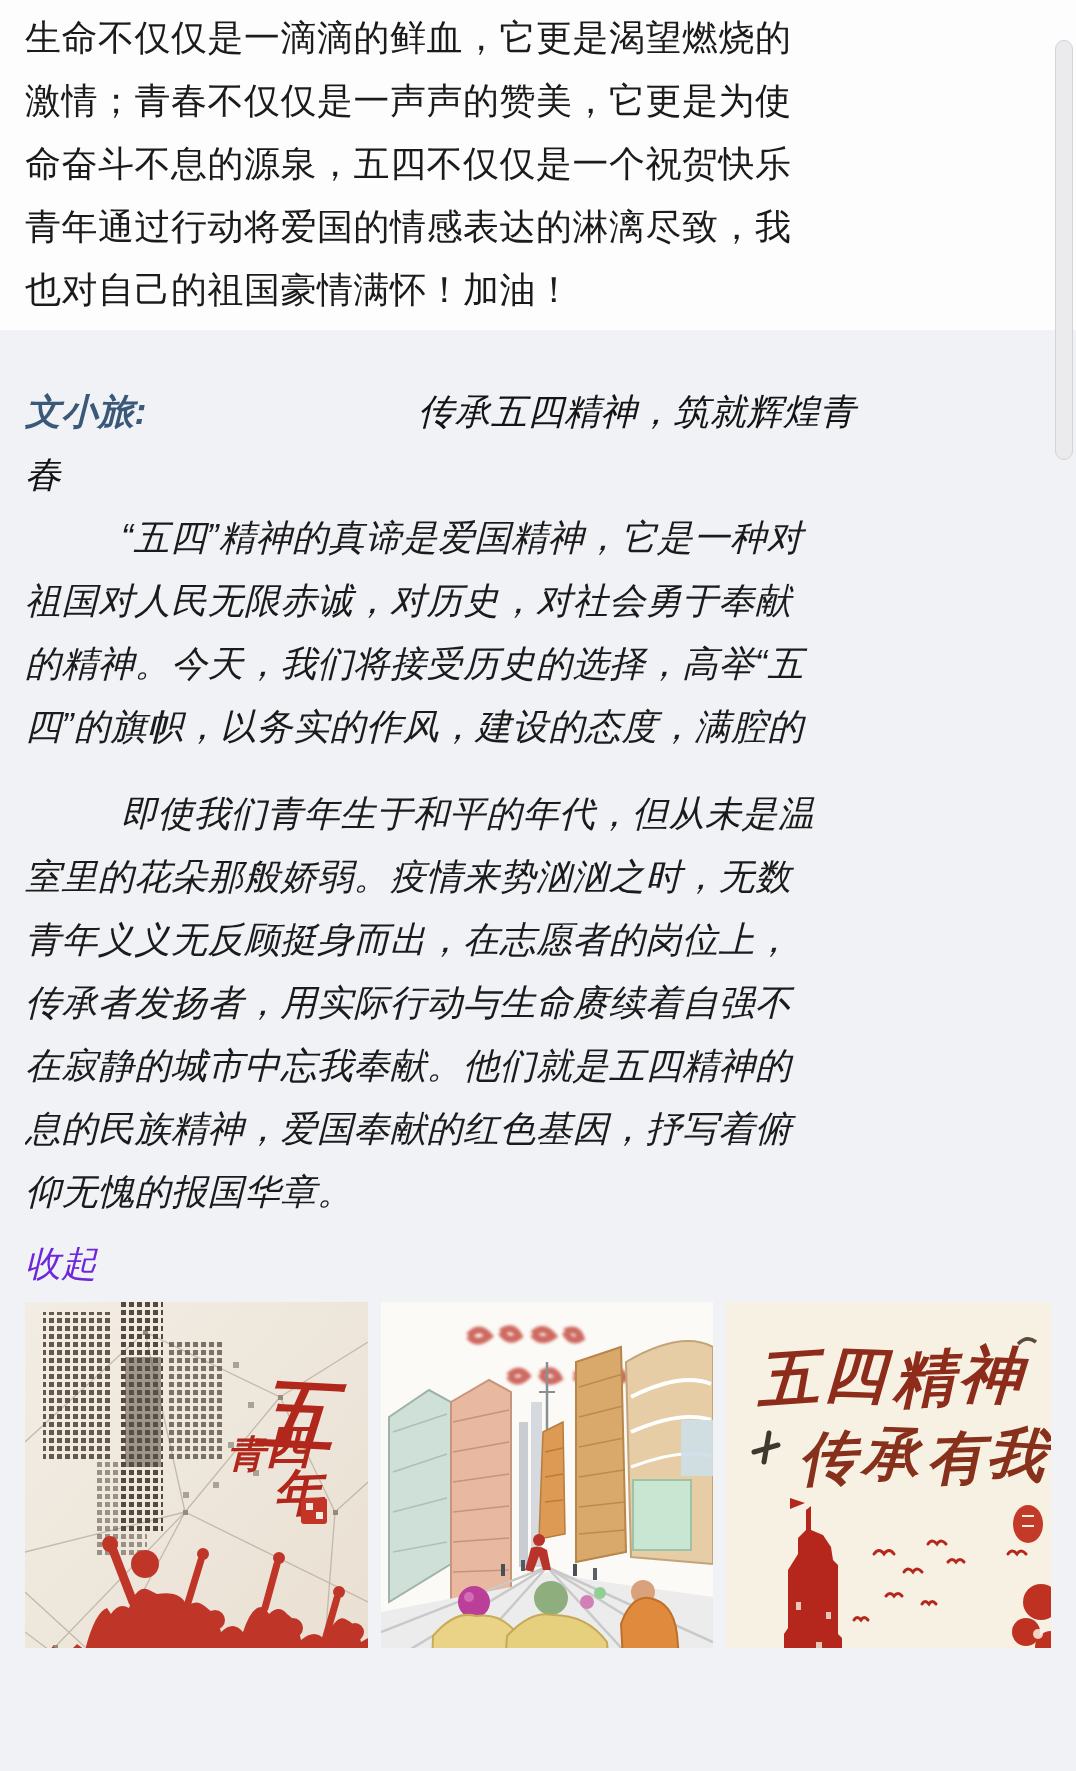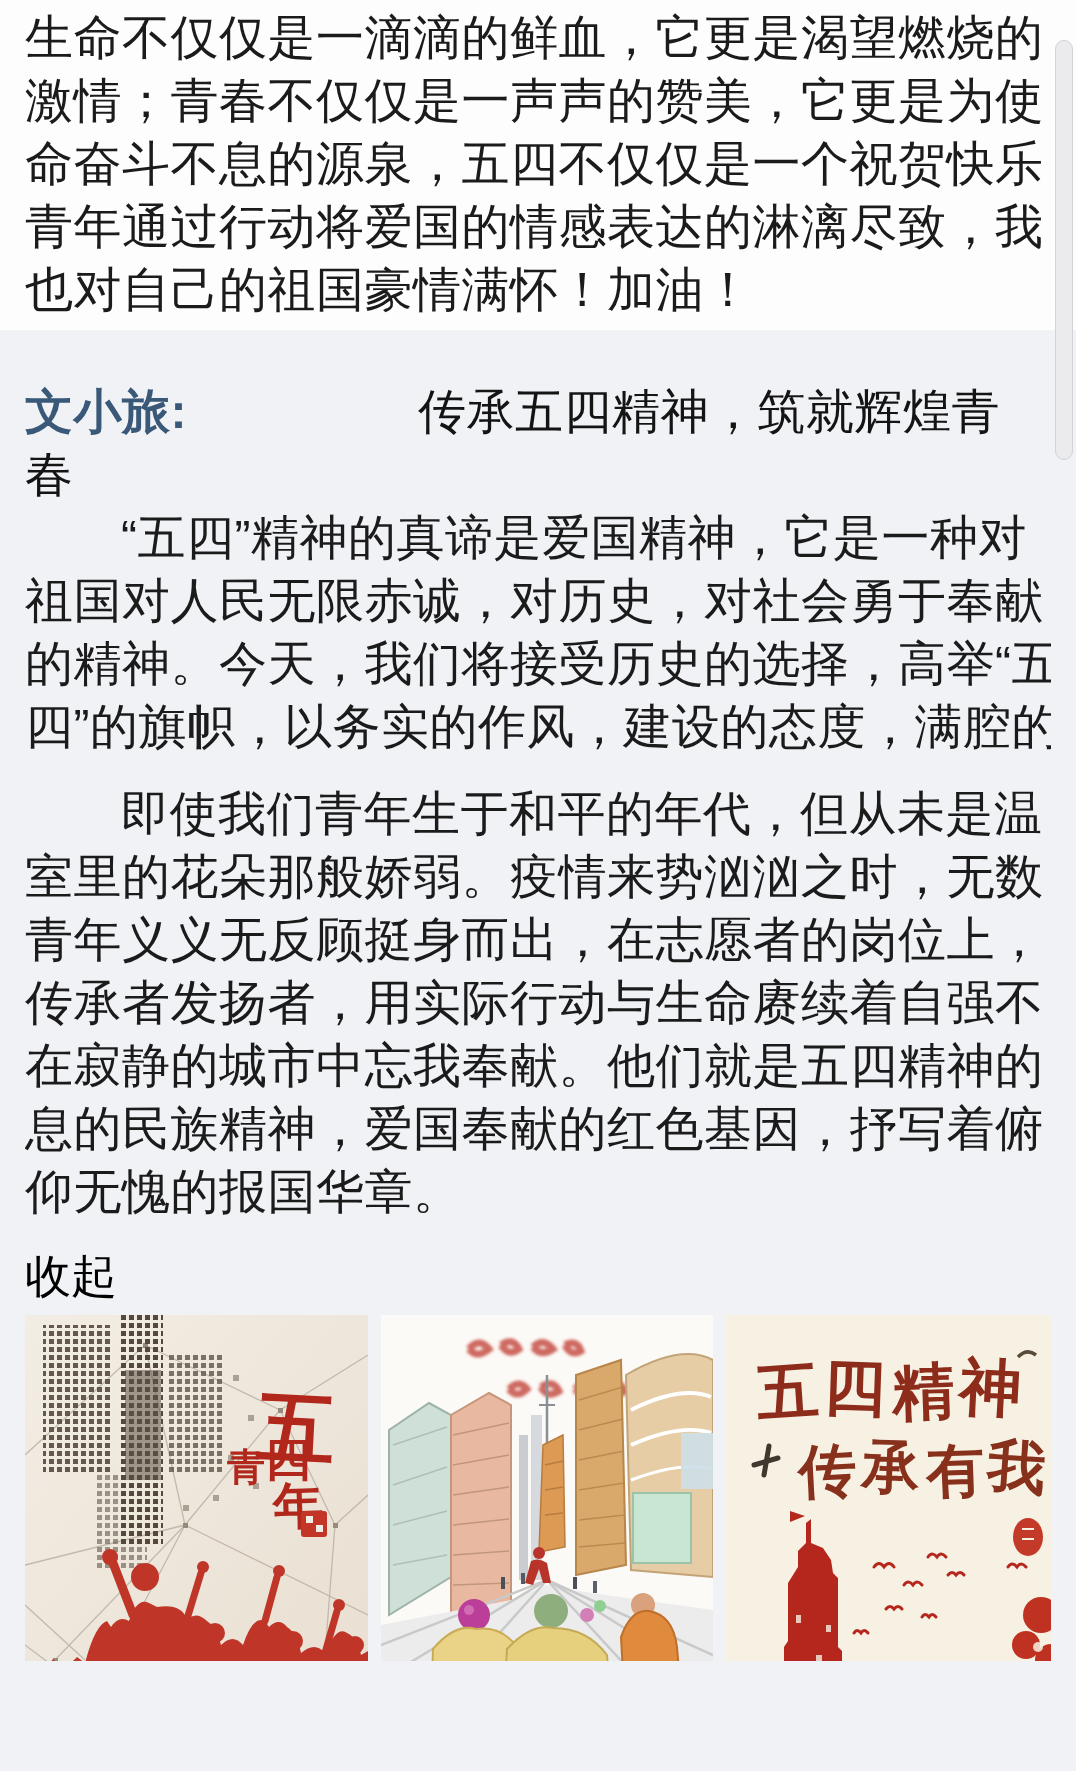--- a/index.html
+++ b/index.html
@@ -7,44 +7,45 @@
     width:1076px;height:1771px;position:relative;overflow:hidden;
     background:#f1f2f6;
     font-family:"Liberation Sans", sans-serif;
     color:#1b1b1b;
   }
   .section-top{
     background:#fdfdfe;
     padding:6px 25px 9px 25px;
   }
   .tline,.cline{
-    font-size:48px;
+    font-size:36px;
     line-height:63px;
     white-space:nowrap;
     letter-spacing:0.5px;
     overflow:hidden;
   }
   .section-comment{
     padding:0 25px;
+    font-style:italic;
   }
   .title-line{margin-top:50px;}
   .author{
     display:inline-block;
     width:393px;
     color:#3a5878;
     font-weight:bold;
   }
   .title-text{color:#141414;}
   .indent{text-indent:96px;}
   .para-gap{margin-top:24px;}
   .collapse-link{
-    margin-top:22px;
-    font-size:46px;
+    margin-top:9px;
+    font-size:36px;
     line-height:63px;
-    color:#000000;
+    color:#6d28d9;
     width:120px;
     cursor:pointer;
   }
   .attachments{
     margin-top:7px;
     display:flex;
     gap:13px;
     height:346px;
     overflow:hidden;
   }

